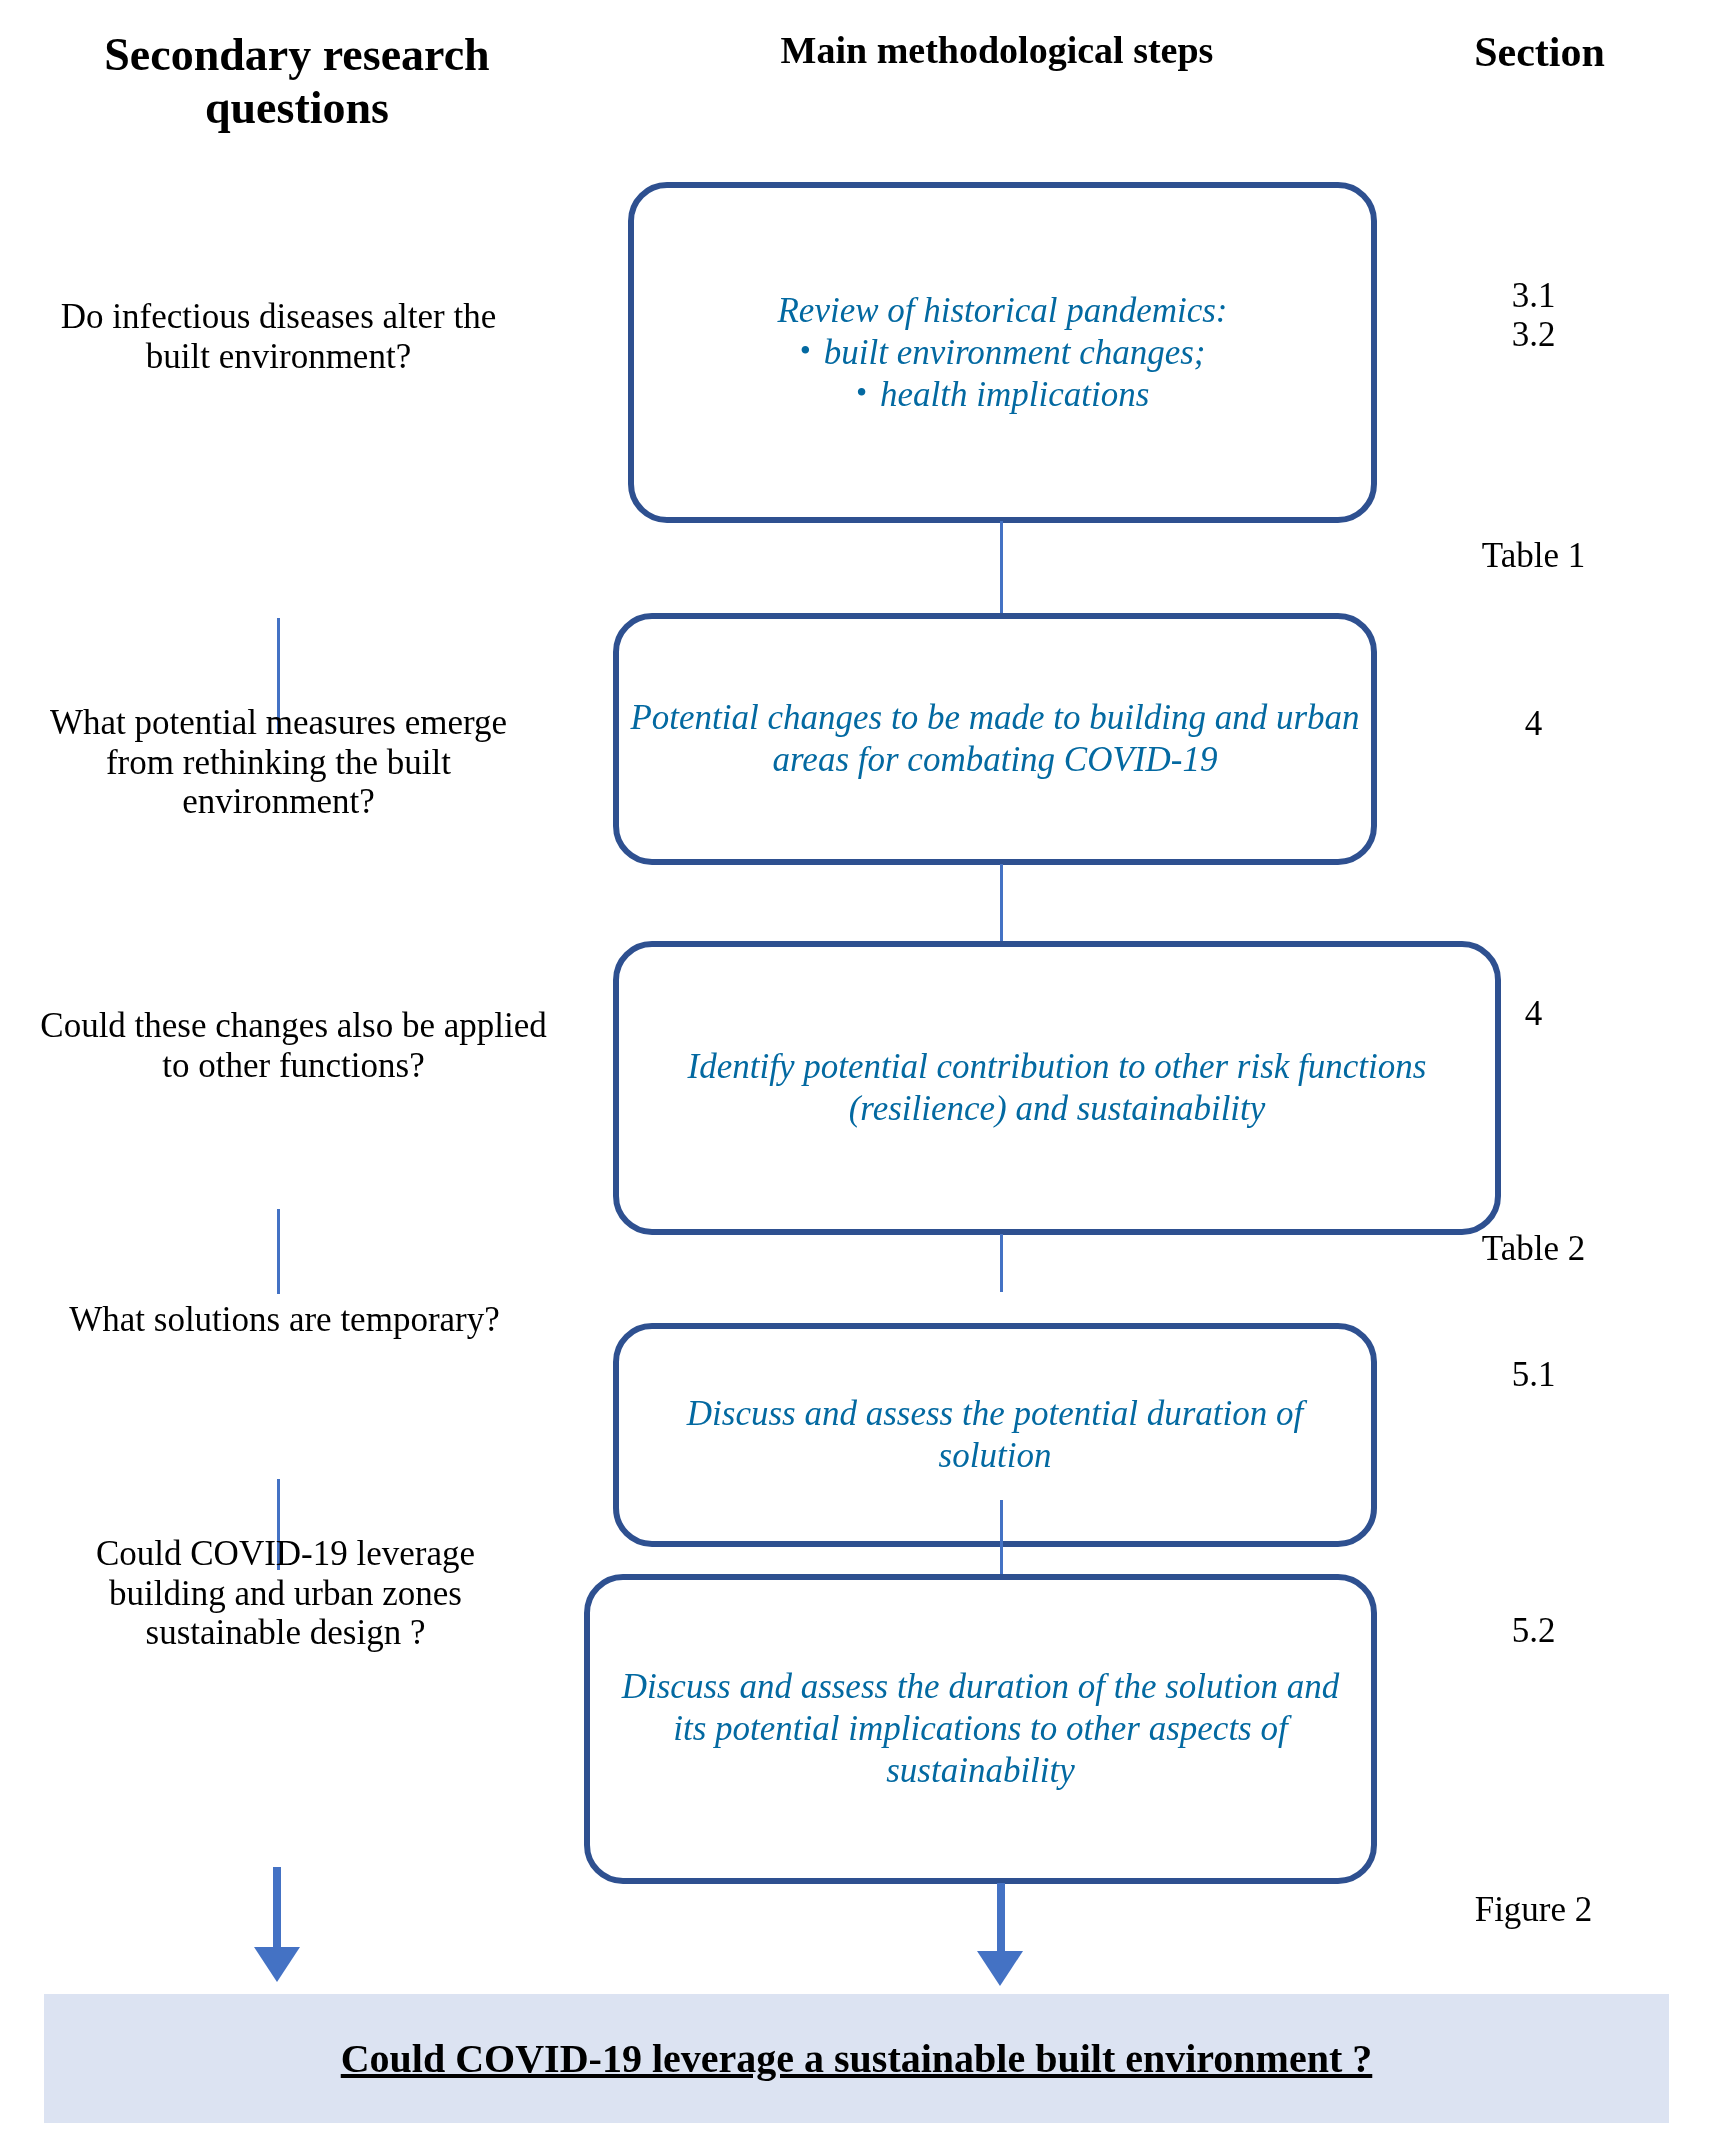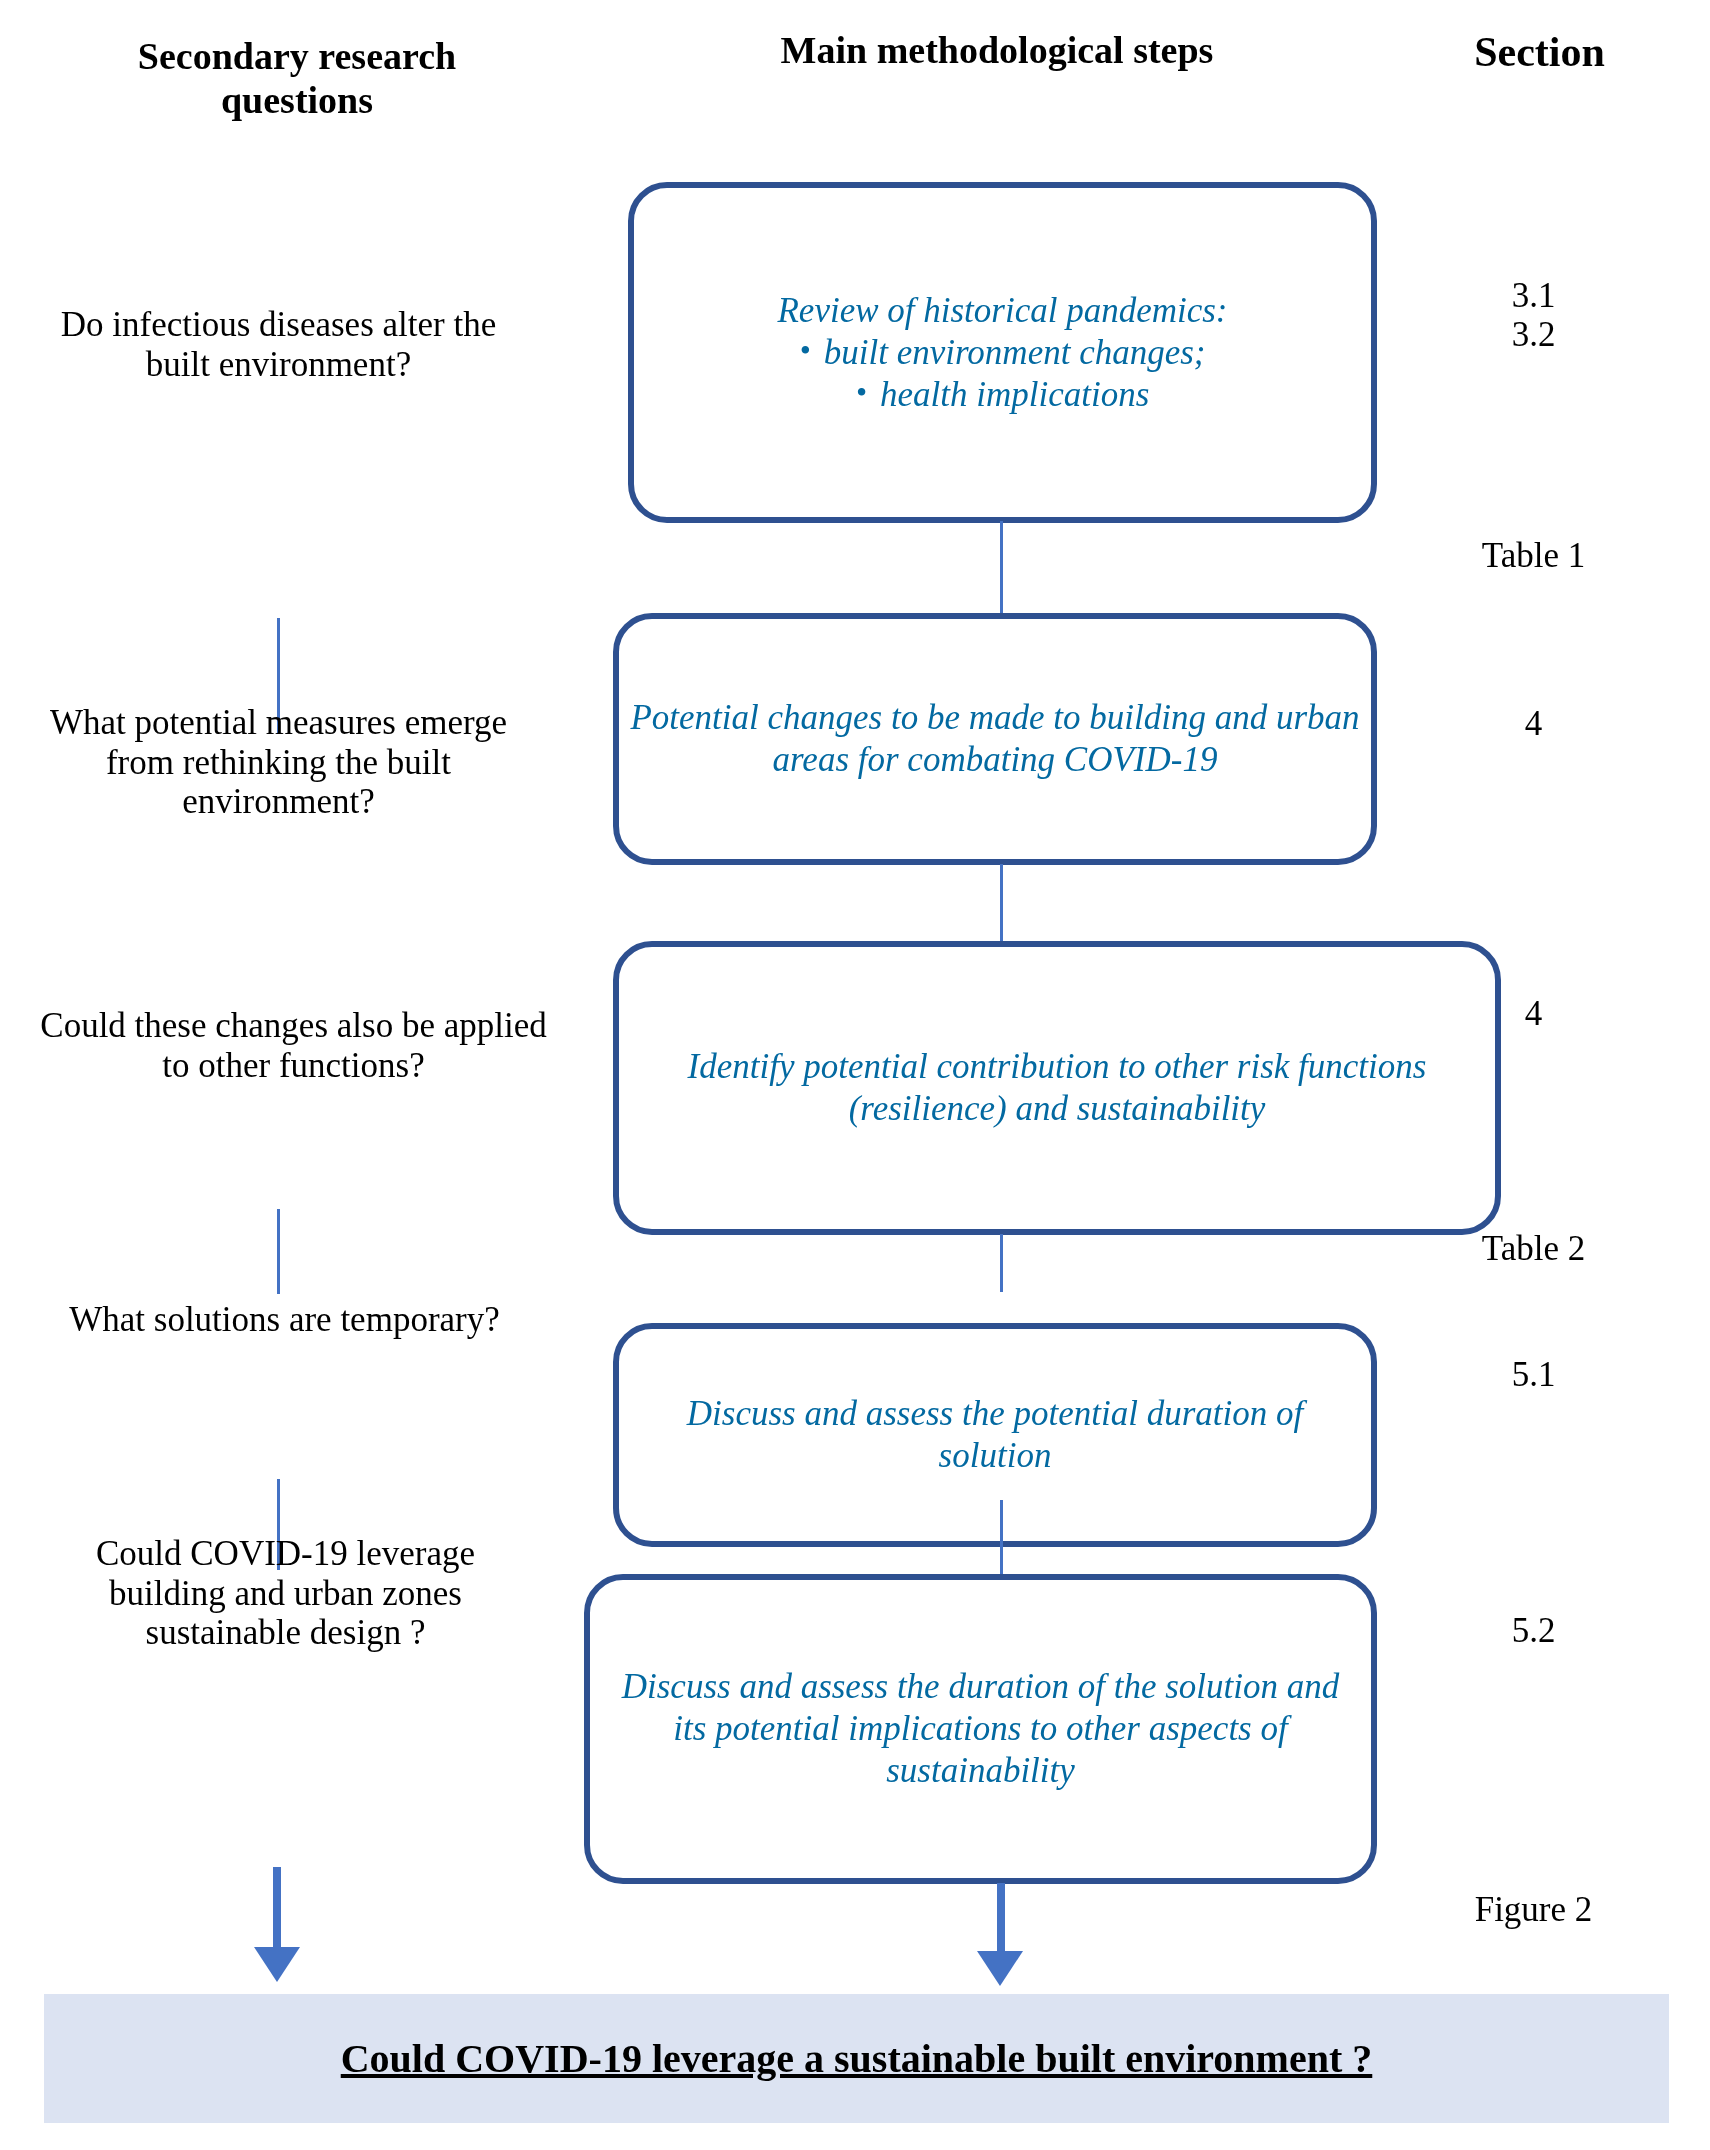--- a/index.html
+++ b/index.html
@@ -27,23 +27,23 @@
   
   .col-header {
     position: absolute;
     font-weight: bold;
     text-align: center;
     line-height: 1.16;
     color: #000;
   }
   #hdr-left {
     left: 85px;
-    top: 34px;
+    top: 28px;
     width: 424px;
-    font-size: 38px;
+    font-size: 46px;
   }
   #hdr-mid {
     left: 600px;
     top: 28px;
     width: 794px;
     font-size: 38px;
   }
   #hdr-right {
     left: 1412px;
     top: 28px;
@@ -154,21 +154,21 @@
 </style>
 </head>
 <body>
 
 <div id="stage">
 
   <div class="col-header" id="hdr-left">Secondary research questions</div>
   <div class="col-header" id="hdr-mid">Main methodological steps</div>
   <div class="col-header" id="hdr-right">Section</div>
 
-  <div class="question" style="left:48px; top:297px; width:461px;margin-top:8px;">Do infectious diseases alter the built environment?</div>
+  <div class="question" style="left:48px; top:297px; width:461px;">Do infectious diseases alter the built environment?</div>
 
   <div class="vline" style="left:277px; top:618px; height:115px;"></div>
 
   <div class="question" style="left:12px; top:703px; width:533px;">What potential measures emerge from rethinking the built environment?</div>
 
   <div class="question" style="left:30px; top:1006px; width:527px;">Could these changes also be applied to other functions?</div>
 
   <div class="vline" style="left:277px; top:1209px; height:85px;"></div>
 
   <div class="question" style="left:48px; top:1300px; width:473px;">What solutions are temporary?</div>

